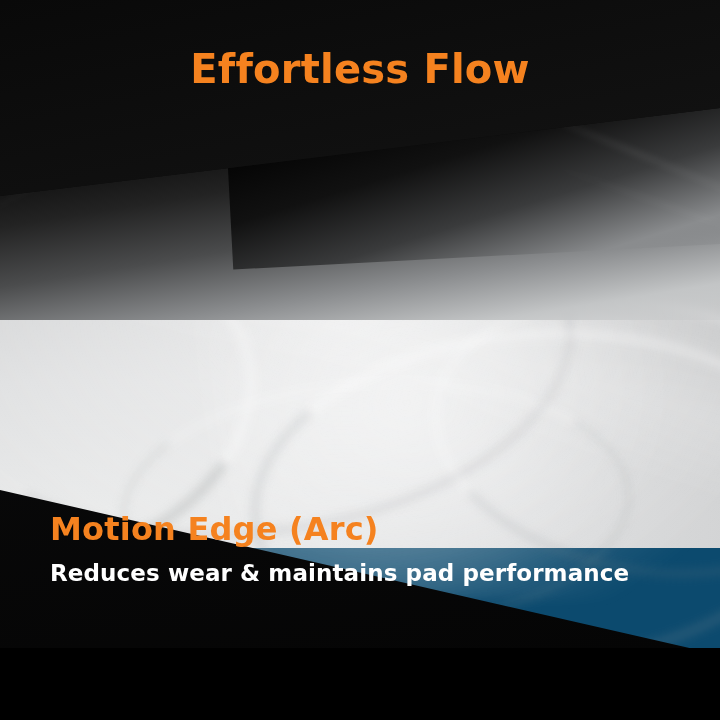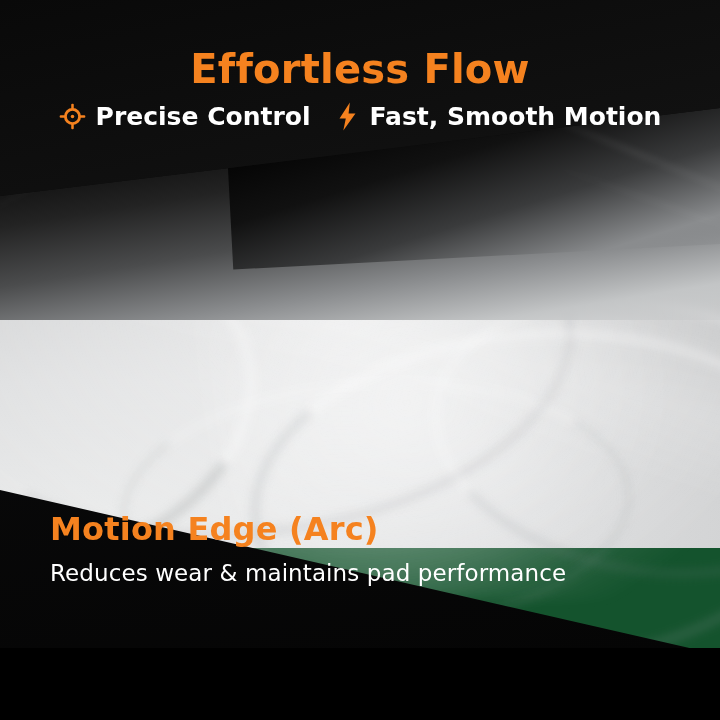--- a/index.html
+++ b/index.html
@@ -5,21 +5,21 @@
   html, body {
     margin: 0;
     padding: 0;
     background: #000;
   }
   #stage {
     position: relative;
     width: 720px;
     height: 648px;
     overflow: hidden;
-    background: #14532d;
+    background: #0c4a6e;
     font-family: "DejaVu Sans", "Liberation Sans", sans-serif;
     -webkit-font-smoothing: antialiased;
   }
 
   
   .photo-layer {
     position: absolute;
     inset: 0;
     overflow: hidden;
   }
@@ -218,21 +218,21 @@
   .sub-headline {
     font-size: 32px;
     font-weight: 700;
     color: #f5821f;
     margin: 0 0 12px 0;
     line-height: 1.1;
     letter-spacing: 0.2px;
   }
   .sub-desc {
     font-size: 23px;
-    font-weight: 400;
+    font-weight: 700;
     color: #ffffff;
     margin: 0;
     line-height: 1.15;
     letter-spacing: 0.1px;
   }
 </style>
 </head>
 <body>
 
 <div id="stage">
@@ -260,43 +260,20 @@
     <div class="streak streak-5"></div>
     <div class="streak streak-6"></div>
   </div>
 
   <div class="band-top"></div>
   <div class="band-bottom"></div>
 
   <div class="top-text">
     <div class="headline">Effortless Flow</div>
 
-    <div class="feature-row">
-
-      <span class="icon">
-        <svg width="27" height="27" viewBox="0 0 32 32" aria-hidden="true">
-          <circle cx="16" cy="16" r="8.4" fill="none" stroke="#f5821f" stroke-width="3.4"></circle>
-          <circle cx="16" cy="16" r="2.1" fill="#f5821f"></circle>
-          <rect x="14.5" y="0.8" width="3" height="6.6" rx="1.2" fill="#f5821f"></rect>
-          <rect x="14.5" y="24.6" width="3" height="6.6" rx="1.2" fill="#f5821f"></rect>
-          <rect x="0.8" y="14.5" width="6.6" height="3" rx="1.2" fill="#f5821f"></rect>
-          <rect x="24.6" y="14.5" width="6.6" height="3" rx="1.2" fill="#f5821f"></rect>
-        </svg>
-      </span>
-      <span class="feature-label">Precise Control</span>
-
-      <span class="feat-gap"></span>
-
-      <span class="icon">
-        <svg width="23" height="29" viewBox="0 0 24 32" aria-hidden="true">
-          <path d="M14.6 0.5 L3.2 18.3 L10.1 18.3 L7.4 31.5 L20.8 12.6 L13.2 12.6 Z" fill="#f5821f"></path>
-        </svg>
-      </span>
-      <span class="feature-label">Fast, Smooth Motion</span>
-    </div>
   </div>
 
   <div class="bottom-text">
     <div class="sub-headline">Motion Edge (Arc)</div>
     <div class="sub-desc">Reduces wear &amp; maintains pad performance</div>
   </div>
 
 </div>
 
 </body></html>

